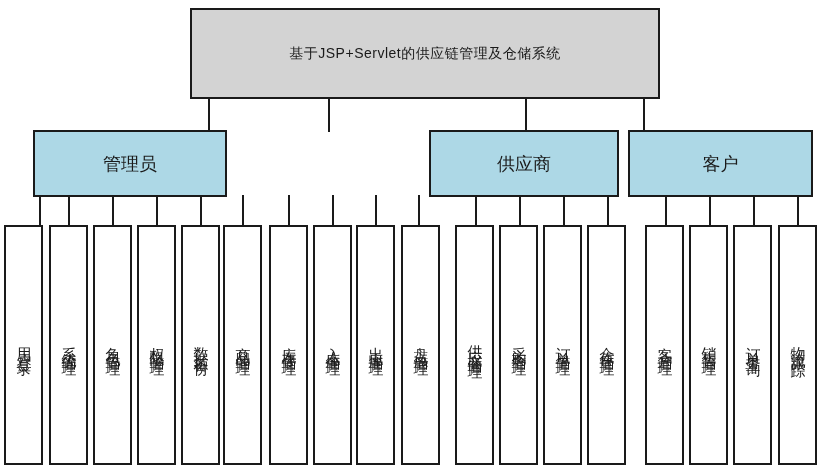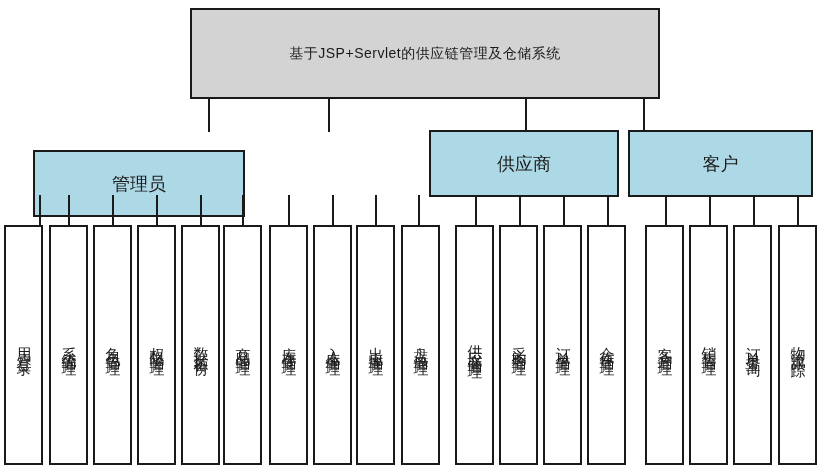--- a/index.html
+++ b/index.html
@@ -32,21 +32,21 @@
     letter-spacing: 0.5px;
     text-align: center;
   }
   .branch-box {
     top: 130px;
     height: 67px;
     background: #add8e6;
     font-size: 18px;
     text-align: center;
   }
-  #branch-admin    { left: 33px;  width: 212px; margin-top: 20px; }
+  #branch-admin    { left: 33px;  width: 194px; }
   #branch-staff    { left: 233px; width: 188px; }
   #branch-supplier { left: 429px; width: 190px; }
   #branch-customer { left: 628px; width: 185px; }
   .leaf {
     top: 225px;
     width: 39px;
     height: 240px;
     background: #ffffff;
   }
   .vtext {

